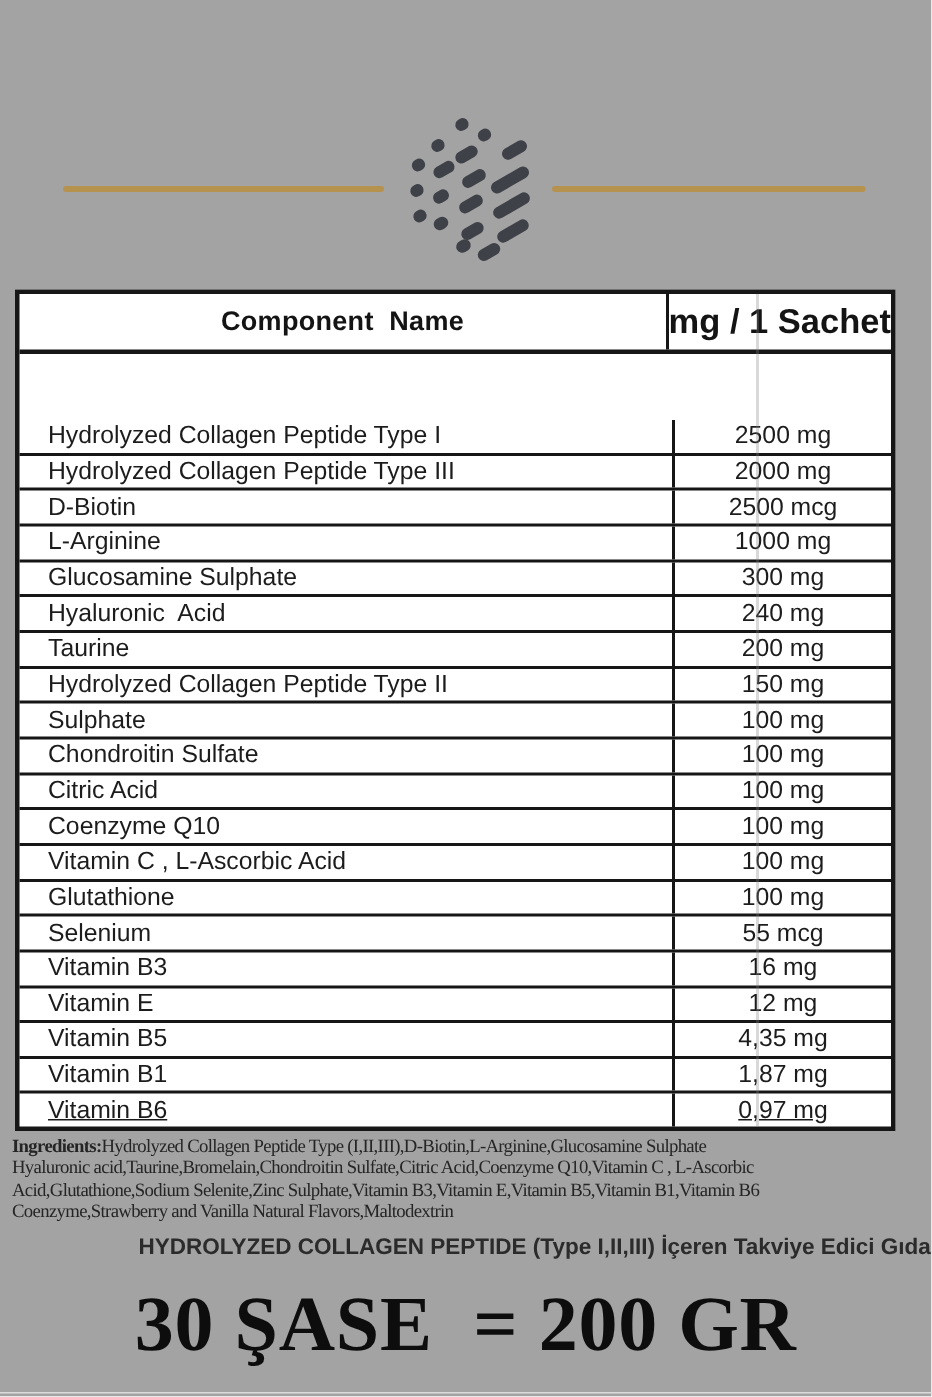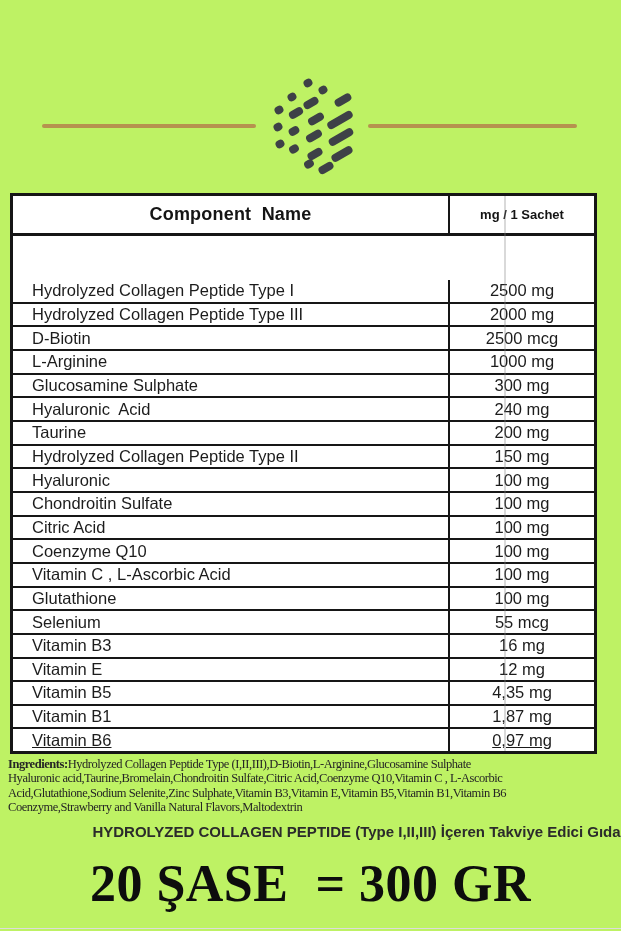--- a/index.html
+++ b/index.html
@@ -1,20 +1,20 @@
 <!DOCTYPE html>
 <html><head>
 <meta charset="utf-8">
 <style>
   html, body { margin: 0; padding: 0; background: #ffffff; }
   .page {
     position: relative;
     width: 621px;
     height: 931px;
-    background: #bef264;
+    background: #a3a3a3;
     overflow: hidden;
     font-family: "Liberation Sans", sans-serif;
     color: #1a1a1a;
   }
 
   
   .gold-line {
     position: absolute;
     height: 4px;
     border-radius: 2px;
@@ -47,21 +47,21 @@
   }
   .th {
     display: flex; align-items: center; justify-content: center;
     font-weight: bold; white-space: pre; color: #141414;
   }
   .th.name {
     width: 437px; box-sizing: border-box;
     border-right: 2.5px solid #161616;
     font-size: 18px; letter-spacing: 0.2px;
   }
-  .th.amt { flex: 1; font-size: 13px; }
+  .th.amt { flex: 1; font-size: 23px; }
   .tbody { flex: 1; display: flex; flex-direction: column; margin-top: 44px; }
   .row {
     flex: 1; display: flex;
     border-bottom: 2px solid #161616;
     box-sizing: border-box;
   }
   .row:last-child { border-bottom: none; text-decoration: underline; }
   .cell {
     display: flex; align-items: center;
     font-size: 16.5px; color: #1c1c1c; white-space: pre;
@@ -198,21 +198,21 @@
         </div>
         <div class="row">
           <div class="cell name">Taurine</div>
           <div class="cell amt">200 mg</div>
         </div>
         <div class="row">
           <div class="cell name">Hydrolyzed Collagen Peptide Type II</div>
           <div class="cell amt">150 mg</div>
         </div>
         <div class="row">
-          <div class="cell name">Hyaluronic</div>
+          <div class="cell name">Sulphate</div>
           <div class="cell amt">100 mg</div>
         </div>
         <div class="row">
           <div class="cell name">Chondroitin Sulfate</div>
           <div class="cell amt">100 mg</div>
         </div>
         <div class="row">
           <div class="cell name">Citric Acid</div>
           <div class="cell amt">100 mg</div>
         </div>
@@ -258,17 +258,17 @@
 
   <div class="ingredients">
     <div class="ing-line"><span class="ing-label">Ingredients:</span><span>Hydrolyzed Collagen Peptide Type (I,II,III),D-Biotin,L-Arginine,Glucosamine Sulphate</span></div>
     <div class="ing-line">Hyaluronic acid,Taurine,Bromelain,Chondroitin Sulfate,Citric Acid,Coenzyme Q10,Vitamin C , L-Ascorbic</div>
     <div class="ing-line">Acid,Glutathione,Sodium Selenite,Zinc Sulphate,Vitamin B3,Vitamin E,Vitamin B5,Vitamin B1,Vitamin B6</div>
     <div class="ing-line">Coenzyme,Strawberry and Vanilla Natural Flavors,Maltodextrin</div>
   </div>
 
   <div class="product-line">HYDROLYZED COLLAGEN PEPTIDE (Type I,II,III) İçeren Takviye Edici Gıda</div>
 
-  <div class="quantity-line">20 ŞASE  = 300 GR</div>
+  <div class="quantity-line">30 ŞASE  = 200 GR</div>
 
   <div class="bottom-edge-line"></div>
 
 </div>
 
 </body></html>

